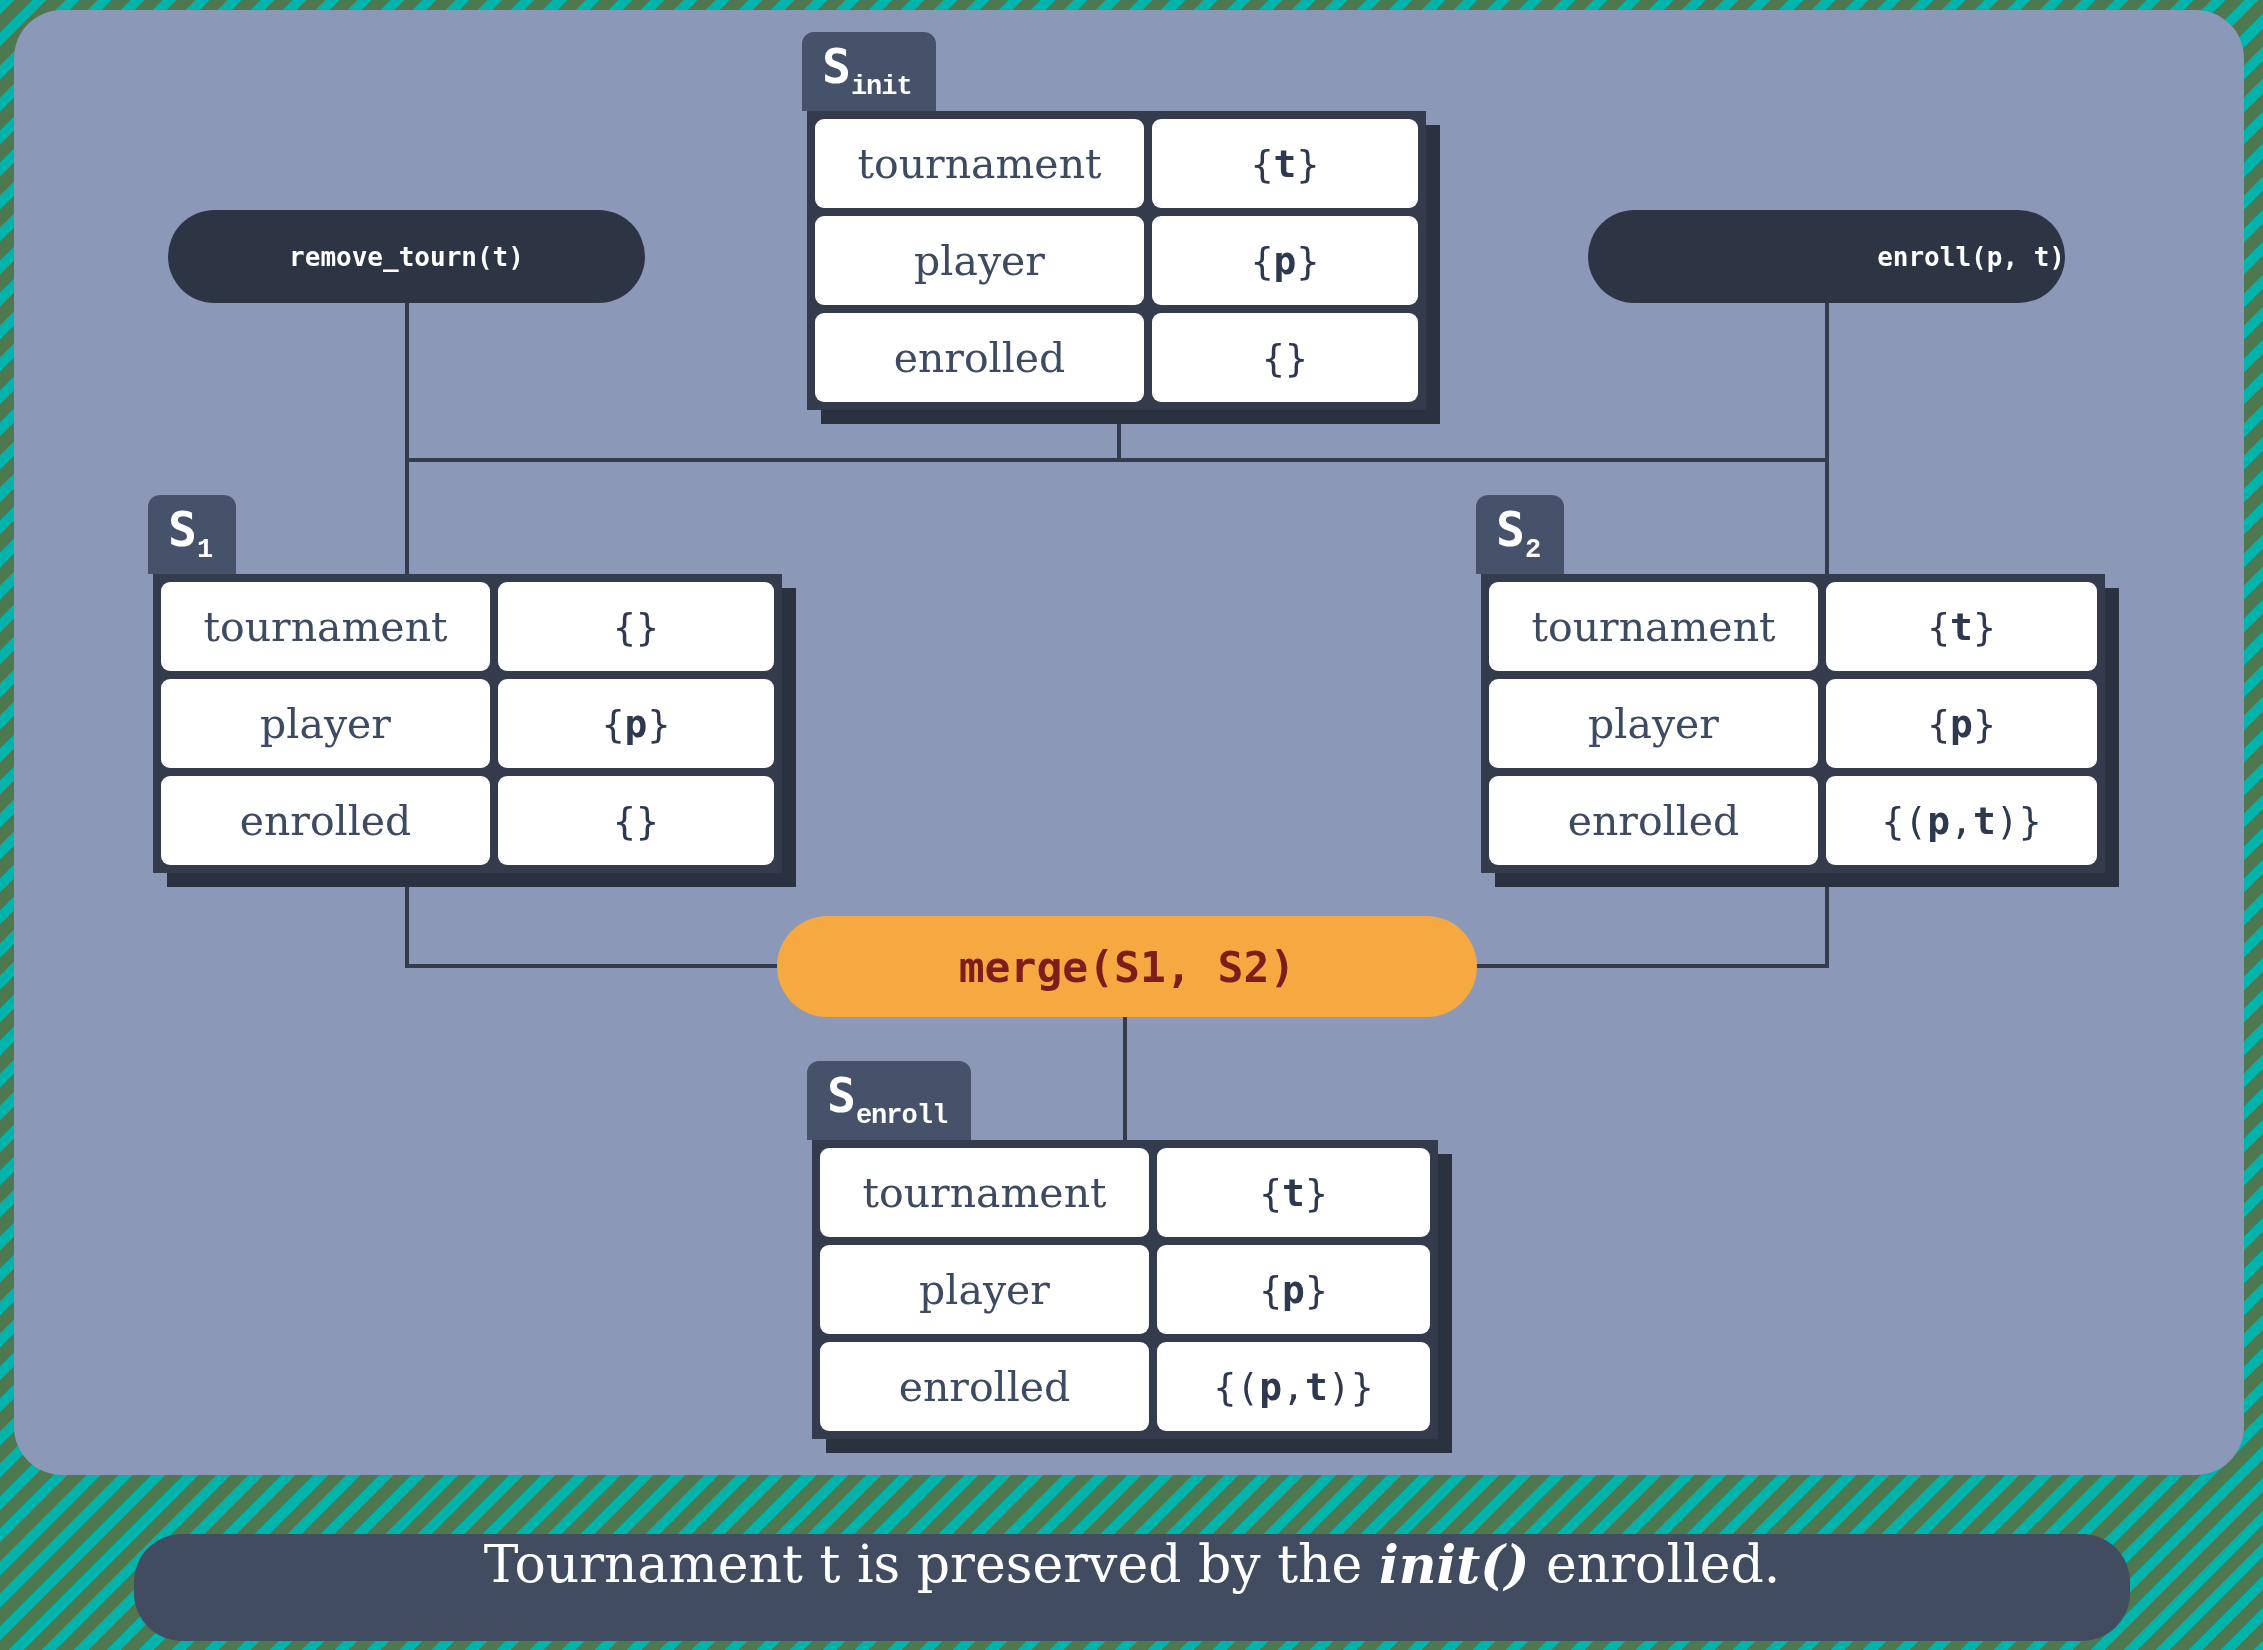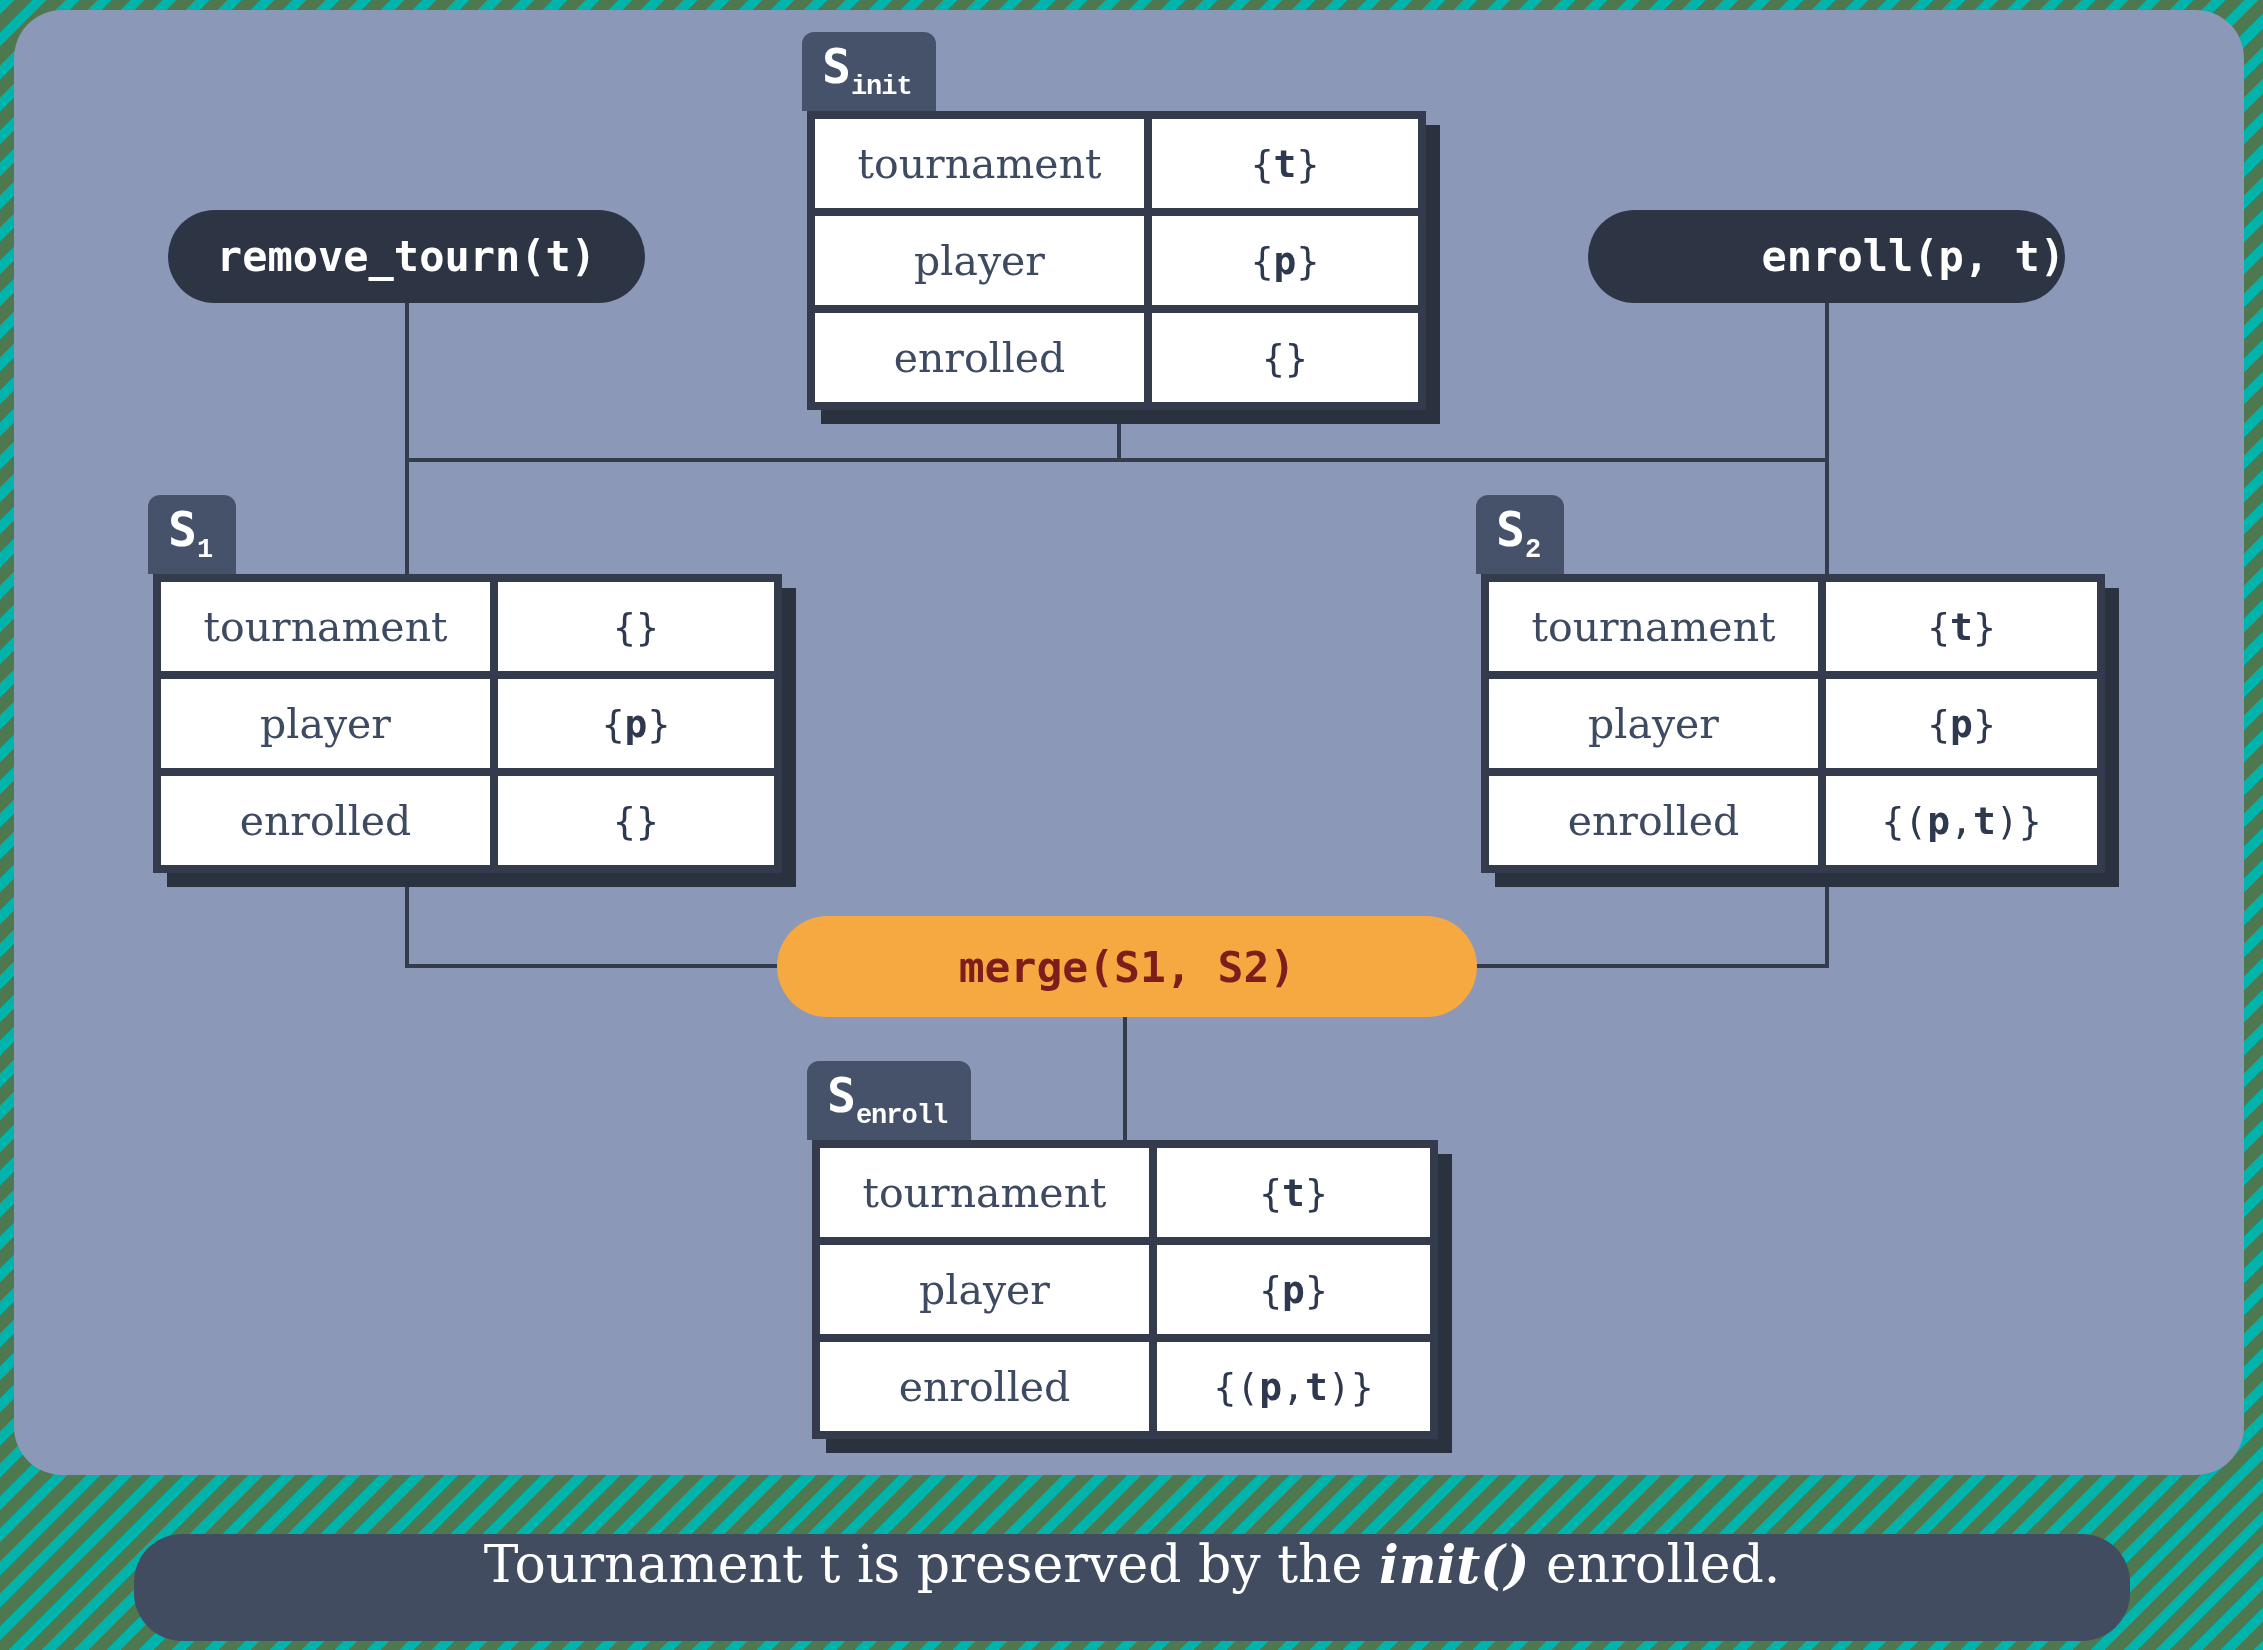--- a/index.html
+++ b/index.html
@@ -18,41 +18,41 @@
 
   
   .line { position:absolute; background:#333b4d; z-index:1; }
 
   
   .pill {
     position:absolute; z-index:3; border-radius:59px;
     display:flex; align-items:center; justify-content:center;
     font-family:"DejaVu Sans Mono", monospace; font-weight:bold;
   }
-  .pill.dark { background:#2d3545; color:#ffffff; font-size:42px; }
+  .pill.dark { background:#2d3545; color:#ffffff; font-size:26px; }
   .pill.orange { background:#f7a941; color:#7f1d1d; font-size:43px; }
 
   
   .state-table { position:absolute; z-index:2; }
   .tab {
     position:absolute; bottom:100%; left:-5px; height:79px;
     background:#46526a; color:#ffffff; border-radius:12px 12px 0 0;
     display:flex; align-items:flex-start; padding:10px 24px 0 20px;
     font-family:"DejaVu Sans Mono", monospace; font-weight:bold;
   }
   .tab .big { font-size:48px; line-height:1; }
   .tab .sub { font-size:27px; line-height:1; margin-top:32px; letter-spacing:-1px;font-family:Liberation Mono, monospace; }
   .grid {
     background:#333b4d; padding:8px;
     display:grid; grid-template-columns:329px 1fr; gap:8px;
     box-shadow:14px 14px 0 #2a313f;
   }
   .cell {
     background:#ffffff; height:89px;
-    display:flex; align-items:center; justify-content:center;
+    display:flex; align-items:center; justify-content:center;border-radius:9px;
   }
   .cell.lbl {
     font-family:"DejaVu Serif", serif; font-size:41px; color:#3e4a61;
   }
   .cell.val {
     font-family:"DejaVu Sans Mono", monospace; font-size:38px; color:#2e3950;
   }
 
   
   .caption-bar {

